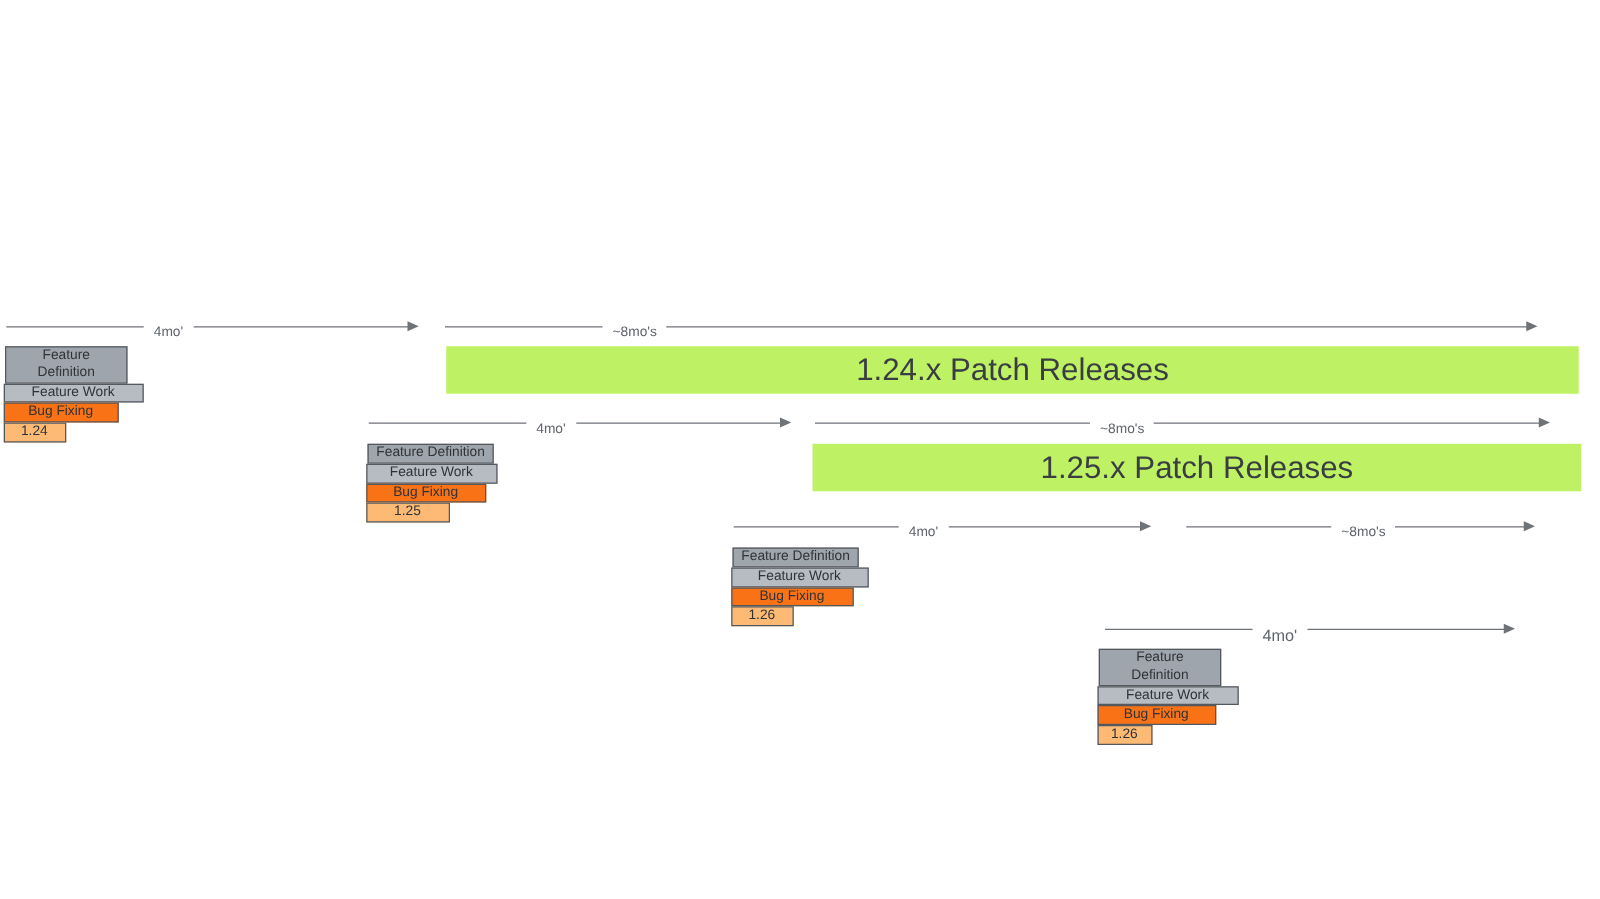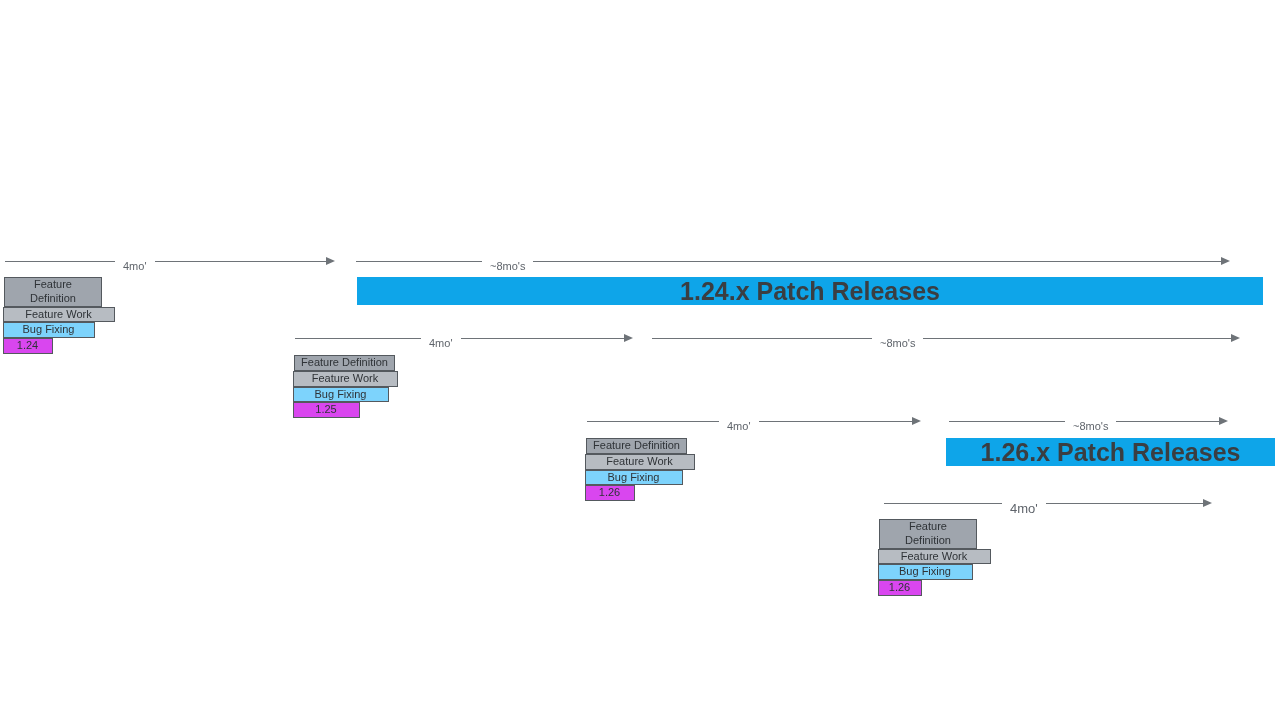--- a/index.html
+++ b/index.html
@@ -62,34 +62,33 @@
     justify-content: center;
     text-align: center;
     font-size: 11px;
     line-height: 1.25;
     color: #2f3337;
     padding: 0 6px;
   }
   .phase.first { margin-left: 0; }
   .phase.fd { background: #9fa5ad; }
   .phase.fw { background: #b7bcc2; }
-  .phase.bf { background: #7dd3fc; text-align: right; }
-  .phase.ver { background: #d946ef; padding: 0 0; }
+  .phase.bf { background: #f97316; text-align: right; }
+  .phase.ver { background: #fdba74; padding: 0 0; }
   
   .patch-bar {
     position: absolute;
-    height: 28px;
-    background: #0ea5e9;
+    height: 38px;
+    background: #bef264;
     display: flex;
     align-items: center;
     justify-content: center;
     font-size: 25px;
     color: #3a3e42;
     white-space: nowrap;
-    font-weight: bold;
   }
 </style>
 </head>
 <body>
 
 <div class="canvas">
 
   <div class="arrow" style="left:5px; top:253px; width:330px;">
     <div class="seg" style="width:110px;"></div>
     <span class="alabel">4mo'</span>
@@ -121,40 +120,40 @@
     <span class="alabel">~8mo's</span>
     <div class="seg seg2"></div>
     <div class="head"></div>
   </div>
   <div class="phases" style="left:294px; top:355px;">
     <div class="phase fd first" style="width:101px;">Feature Definition</div>
     <div class="phase fw" style="width:105px;">Feature Work</div>
     <div class="phase bf" style="width:96px;">Bug Fixing</div>
     <div class="phase ver" style="width:67px;">1.25</div>
   </div>
+  <div class="patch-bar" style="left:650px; top:355px; width:615px;">1.25.x Patch Releases</div>
 
   <div class="arrow" style="left:587px; top:413px; width:334px;">
     <div class="seg" style="width:132px;"></div>
     <span class="alabel">4mo'</span>
     <div class="seg seg2"></div>
     <div class="head"></div>
   </div>
   <div class="arrow" style="left:949px; top:413px; width:279px;">
     <div class="seg" style="width:116px;"></div>
     <span class="alabel">~8mo's</span>
     <div class="seg seg2"></div>
     <div class="head"></div>
   </div>
   <div class="phases" style="left:586px; top:438px;">
     <div class="phase fd first" style="width:101px;">Feature Definition</div>
     <div class="phase fw" style="width:110px;">Feature Work</div>
     <div class="phase bf" style="width:98px;">Bug Fixing</div>
     <div class="phase ver" style="width:50px;">1.26</div>
   </div>
-  <div class="patch-bar" style="left:946px; top:438px; width:329px;">1.26.x Patch Releases</div>
 
   <div class="arrow" style="left:884px; top:495px; width:328px;">
     <div class="seg" style="width:118px;"></div>
     <span class="alabel lg">4mo'</span>
     <div class="seg seg2"></div>
     <div class="head"></div>
   </div>
   <div class="phases" style="left:879px; top:519px;">
     <div class="phase fd first" style="width:98px;">Feature Definition</div>
     <div class="phase fw" style="width:113px;">Feature Work</div>

